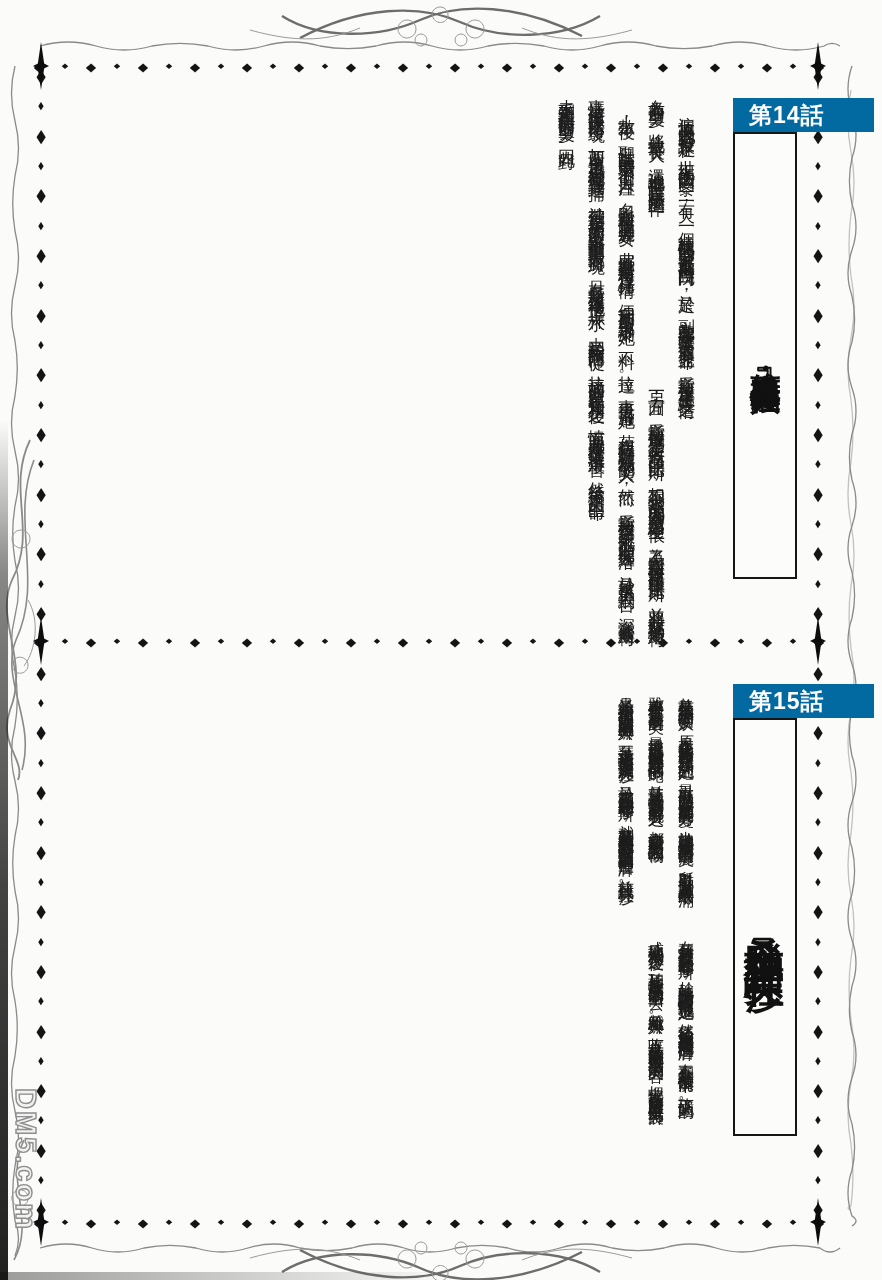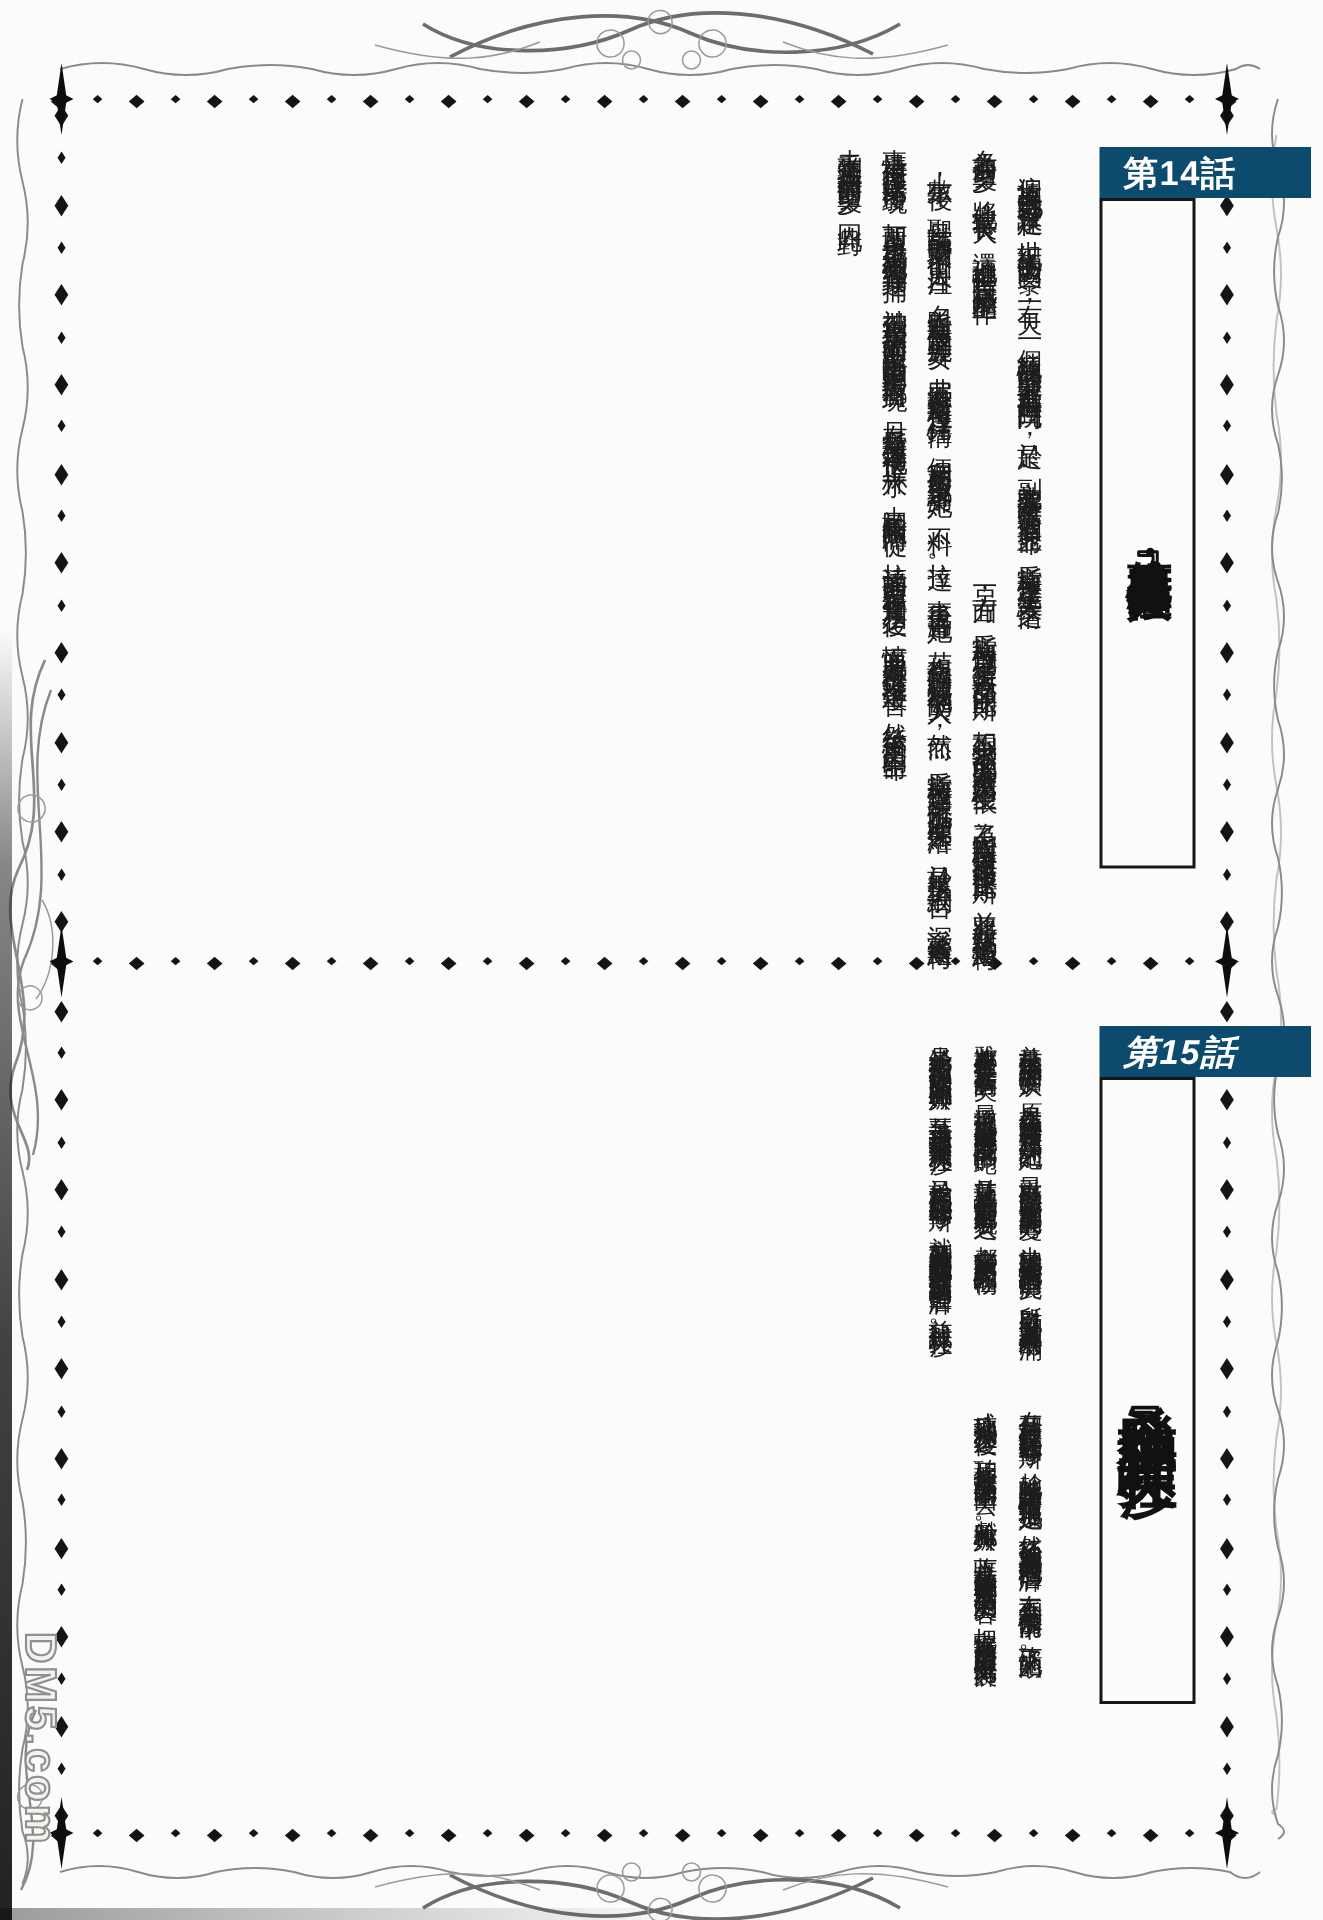--- a/index.html
+++ b/index.html
@@ -31,21 +31,21 @@
     background:linear-gradient(to right, rgba(60,60,60,.5), rgba(60,60,60,0)); }
 
   .watermark { position:absolute; left:4px; top:1088px; width:185px; height:38px; z-index:7;
     transform:translateX(38px) rotate(90deg); transform-origin:0 0;
     font-weight:bold; font-size:29px; letter-spacing:2px;
     color:#f2f2ee; -webkit-text-stroke:1.4px #8f8f8f;
     text-shadow:0 0 1px #9a9a9a; }
 
   
   .chapter-badge { position:absolute; left:733px; width:141px; height:34px; z-index:4;
-    background:#0c4a6e; color:#ffffff; display:flex; align-items:center;
+    background:#0369a1; color:#ffffff; display:flex; align-items:center;
     padding-left:16px; box-sizing:border-box;
     font-size:23px; font-weight:bold; letter-spacing:1px; }
   .title-box { position:absolute; left:733px; width:64px; z-index:4;
     background:#fcfcfa; border:2px solid #161616; box-sizing:border-box;
     display:flex; align-items:center; justify-content:center; }
   .vtext { writing-mode:vertical-rl; text-orientation:mixed; }
   .title-text { font-weight:bold; color:#111; }
   .p14 .title-text { font-size:30px; letter-spacing:1px; }
   .p15 .title-text { font-size:40px; letter-spacing:5px; }
 
@@ -57,21 +57,21 @@
   .band p.ind { text-indent:1em; }
   .tcy { text-combine-upright:all; }
 
   #band14a { left:81px; top:86px;  width:620px; height:258px; }
   #band14b { left:81px; top:362px; width:620px; height:258px; }
   #badge14 { top:98px; }
   #titlebox14 { top:132px; height:447px; }
 
   #band15a { left:81px; top:668px; width:620px; height:231px; }
   #band15b { left:81px; top:912px; width:620px; height:231px; }
-  #badge15 { top:684px;font-style:italic; }
+  #badge15 { top:684px; }
   #titlebox15 { top:718px; height:418px; }
 </style>
 </head>
 <body>
 
 <div class="page">
 
   <svg class="scroll-svg" style="left:0;top:0;" width="882" height="60" viewBox="0 0 882 60">
     <path transform="translate(40,46)" d="M 0 0 q 28 -8 56 0 q 28 8 56 0 q 28 -5.2 56 0 q 28 8 56 0 q 28 -8 56 0 q 28 5.2 56 0 q 28 -8 56 0 q 28 8 56 0 q 28 -5.2 56 0 q 28 8 56 0 q 28 -8 56 0 q 28 5.2 56 0 q 28 -8 56 0 q 28 8 56 0 q 8 -5.2 16 0"></path>
     <defs>

